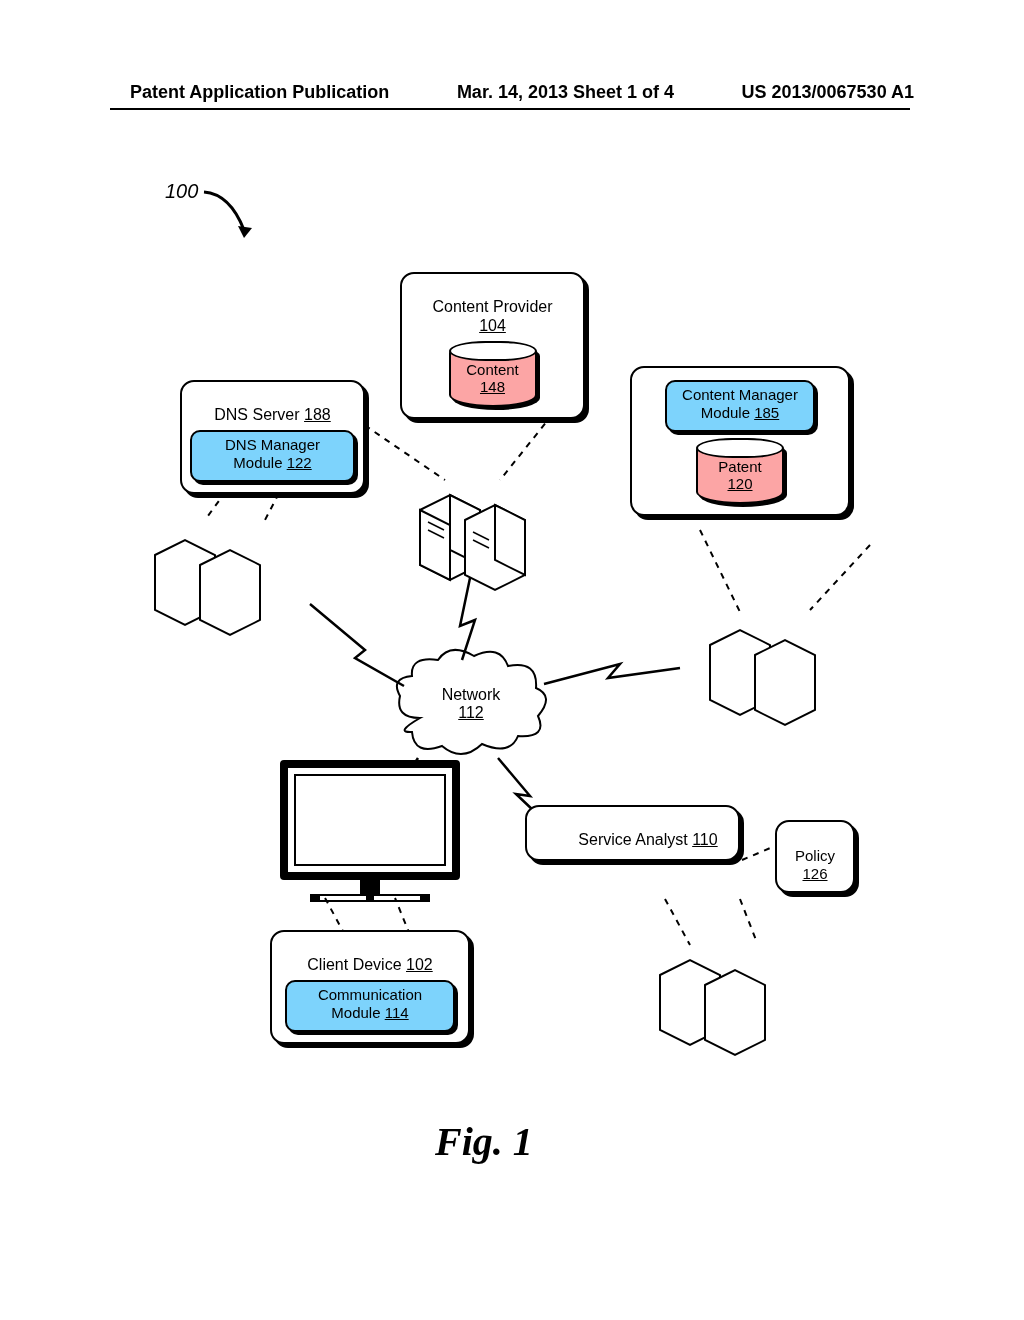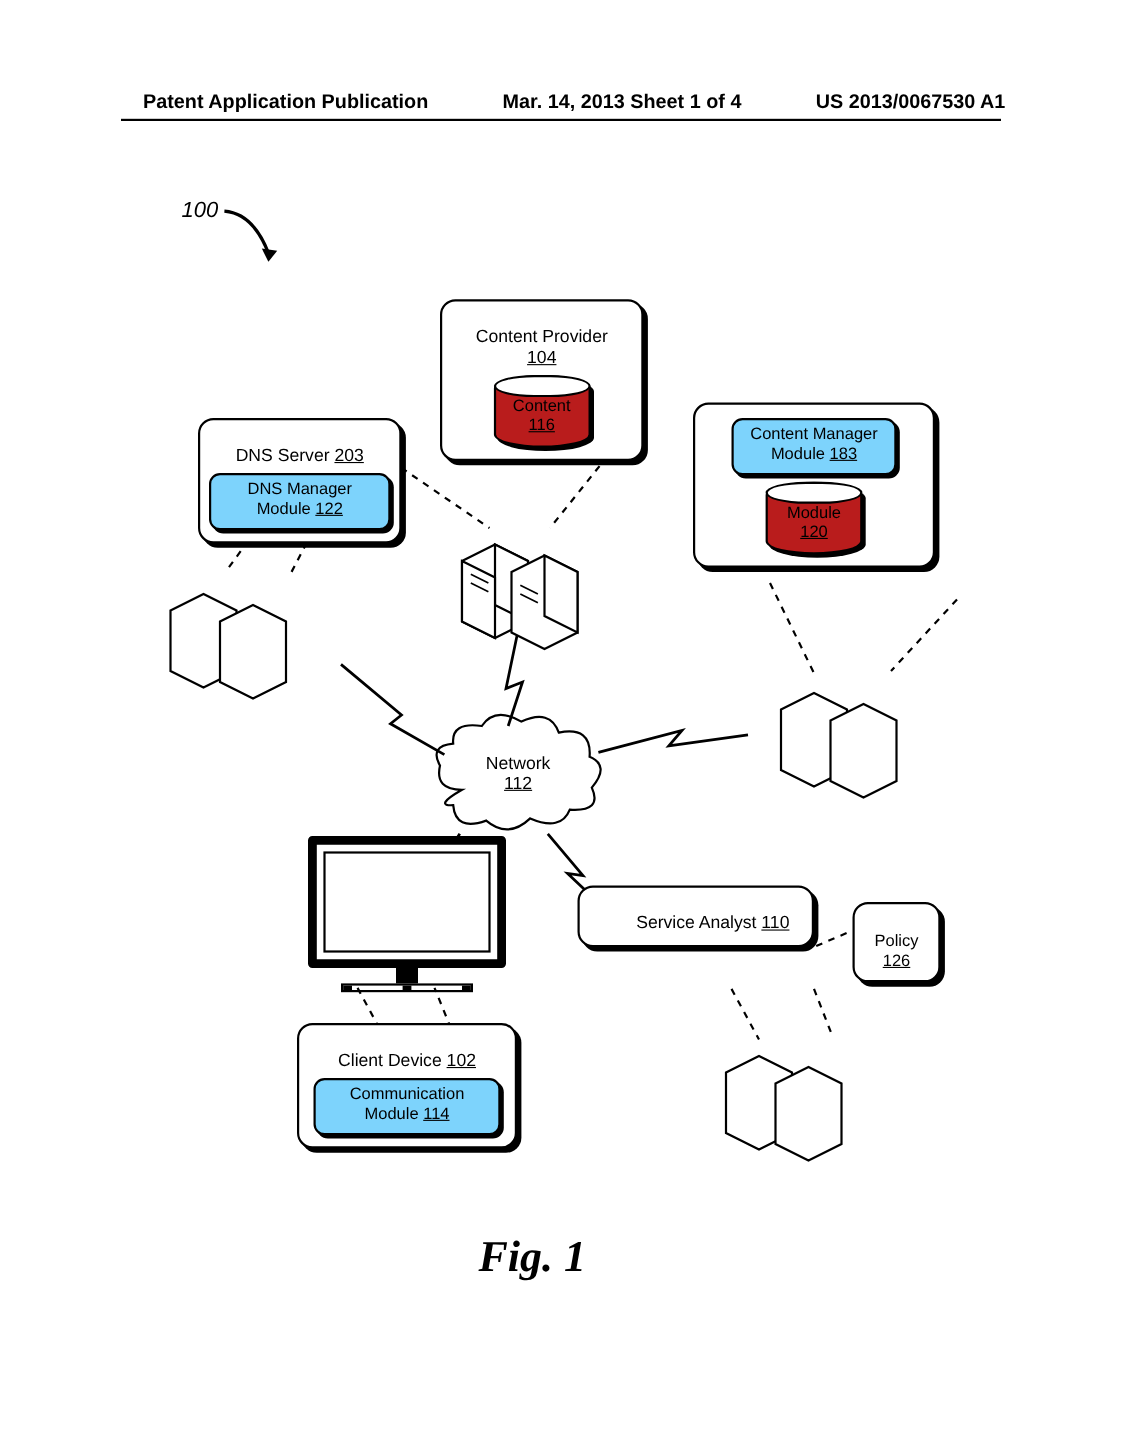--- a/index.html
+++ b/index.html
@@ -69,21 +69,21 @@
   .underline { text-decoration: underline; text-align: right; }
   .cyl {
     position: relative;
     width: 88px;
     margin: 6px auto 0 auto;
   }
   .cyl-body {
     border: 2px solid #000;
     border-radius: 44px / 12px;
     height: 66px;
-    background: #b91c1c;
+    background: #fca5a5;
     position: relative;
     box-shadow: 3px 3px 0 #000;
     display: flex;
     align-items: center;
     justify-content: center;
     flex-direction: column;
     font-size: 15px;
     padding-top: 8px;
     box-sizing: border-box;
   }
@@ -193,41 +193,41 @@
   </svg>
 
   <div class="big-box" style="top:92px;left:290px;width:185px;">
     <div class="title">
       <span>Content Provider</span><br>
       <span class="underline">104</span>
     </div>
     <div class="cyl">
       <div class="cyl-body">
         <span>Content</span>
-        <span class="underline">116</span>
+        <span class="underline">148</span>
       </div>
     </div>
   </div>
 
   <div class="big-box" style="top:200px;left:70px;width:185px;">
     <div class="title">
-      <span>DNS Server</span> <span class="underline">203</span>
+      <span>DNS Server</span> <span class="underline">188</span>
     </div>
     <div class="inner-box">
       <span>DNS Manager Module</span> <span class="underline">122</span>
     </div>
   </div>
 
   <div class="big-box" style="top:186px;left:520px;width:220px;">
     <div class="inner-box" style="width:130px;">
-      <span>Content Manager Module</span> <span class="underline">183</span>
+      <span>Content Manager Module</span> <span class="underline">185</span>
     </div>
     <div class="cyl">
       <div class="cyl-body">
-        <span>Module</span>
+        <span>Patent</span>
         <span class="underline">120</span>
       </div>
     </div>
   </div>
 
   <svg class="server-cluster" style="top:290px;left:300px;" width="140" height="120">
     <g stroke="#000" stroke-width="2" fill="#fff">
       <path d="M10 40 L40 25 L70 40 L70 95 L40 110 L10 95 Z"></path>
       <path d="M40 25 L70 40 L70 95 L40 80 Z" fill="#fff"></path>
       <path d="M55 50 L85 35 L115 50 L115 105 L85 120 L55 105 Z"></path>

